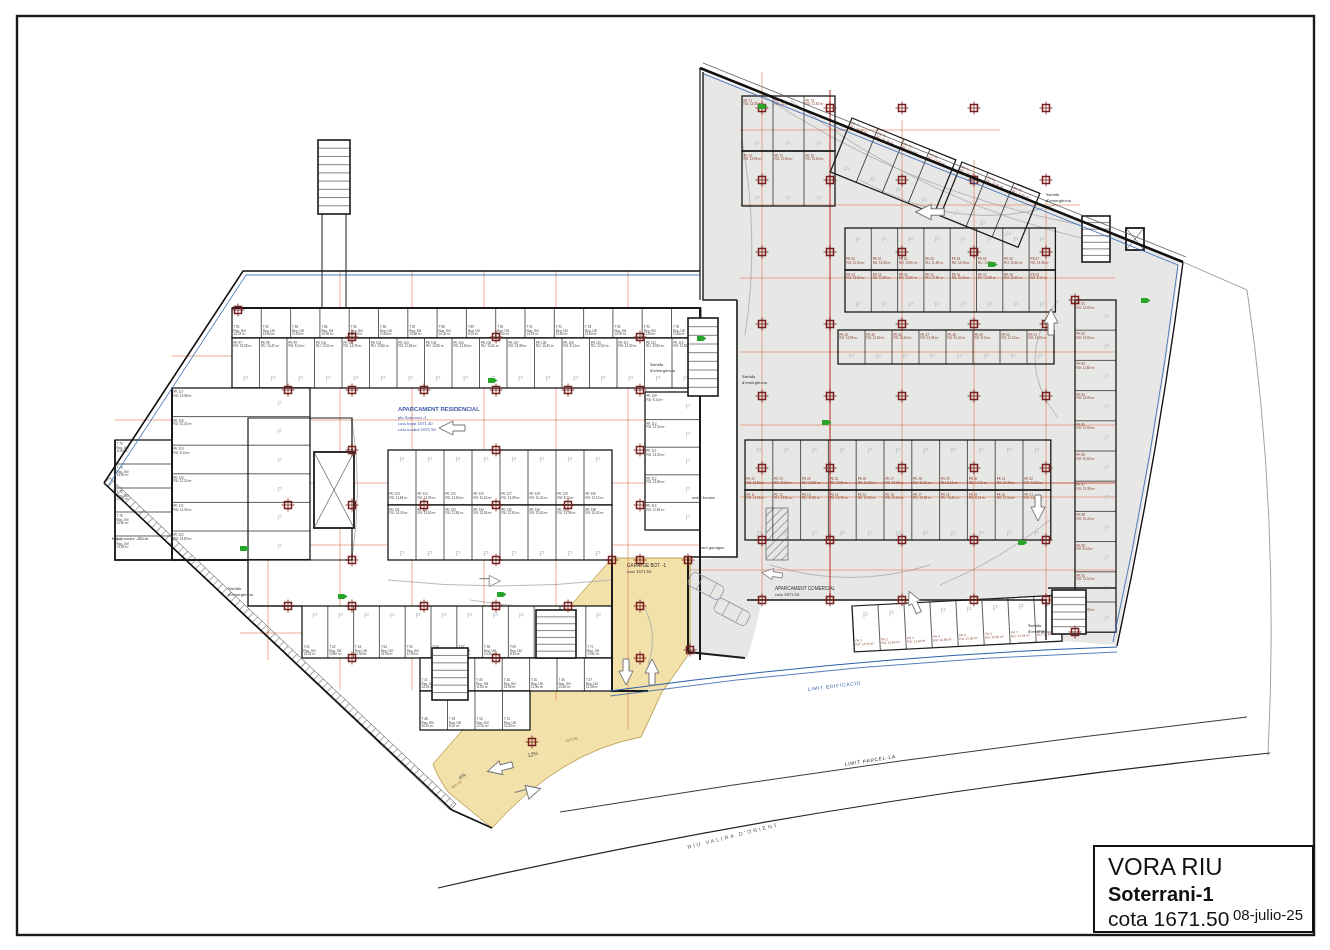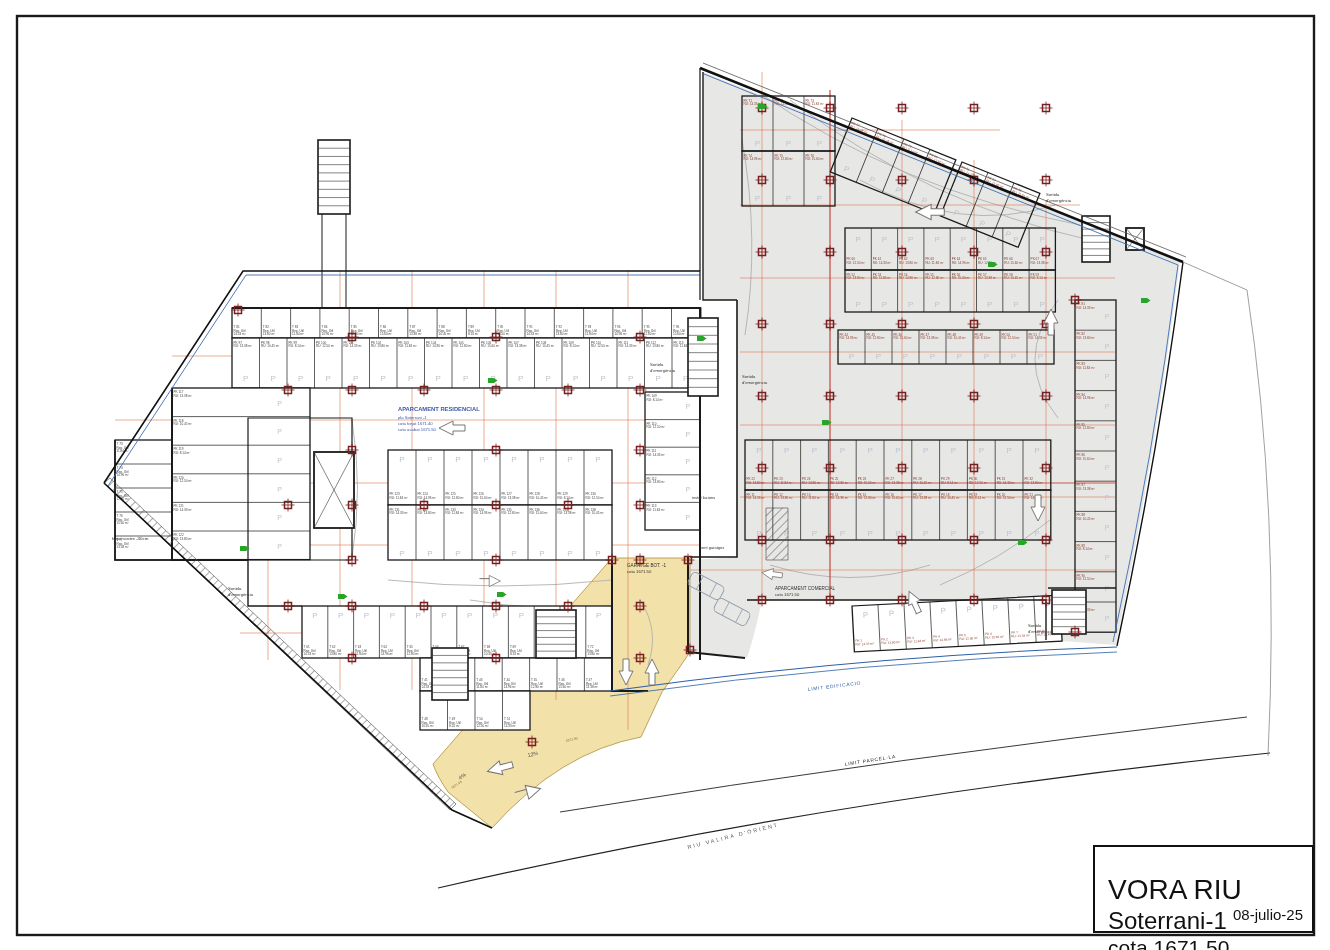--- a/index.html
+++ b/index.html
@@ -2,22 +2,22 @@
 <html><head>
 <meta charset="utf-8">
 <style>
   html,body{margin:0;padding:0;background:#fff;}
   #sheet{position:relative;width:1330px;height:950px;background:#ffffff;overflow:hidden;
          font-family:"Liberation Sans",sans-serif;}
   #plan-svg{position:absolute;left:0;top:0;}
   #title-block{position:absolute;left:1093px;top:845px;width:221px;height:88px;
       border:2px solid #111;background:#fff;box-sizing:border-box;color:#111;}
   #title-block .tb-inner{padding:6px 0 0 13px;line-height:1.2;}
-  .tb-project{font-size:28px;margin-top:20px;}
-  .tb-level{font-size:24px;}
+  .tb-project{font-size:24px;}
+  .tb-level{font-size:20px;font-weight:bold;}
   .tb-cota{font-size:21px;}
   .tb-date{position:absolute;right:9px;bottom:8px;font-size:15px;}
 </style>
 </head>
 <body>
 
 <div id="sheet">
   <svg id="plan-svg" width="1330" height="950" viewBox="0 0 1330 950">
     <defs>
       <pattern id="hatch" patternUnits="userSpaceOnUse" width="6" height="6" patternTransform="rotate(45)">

